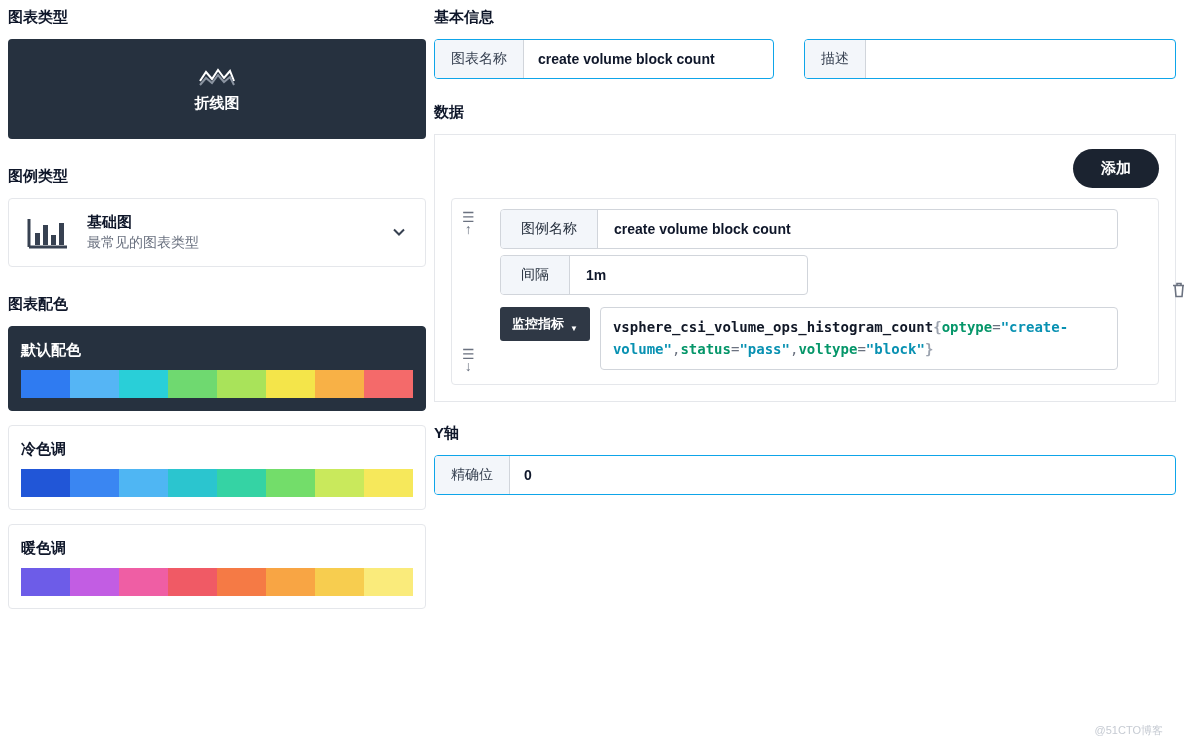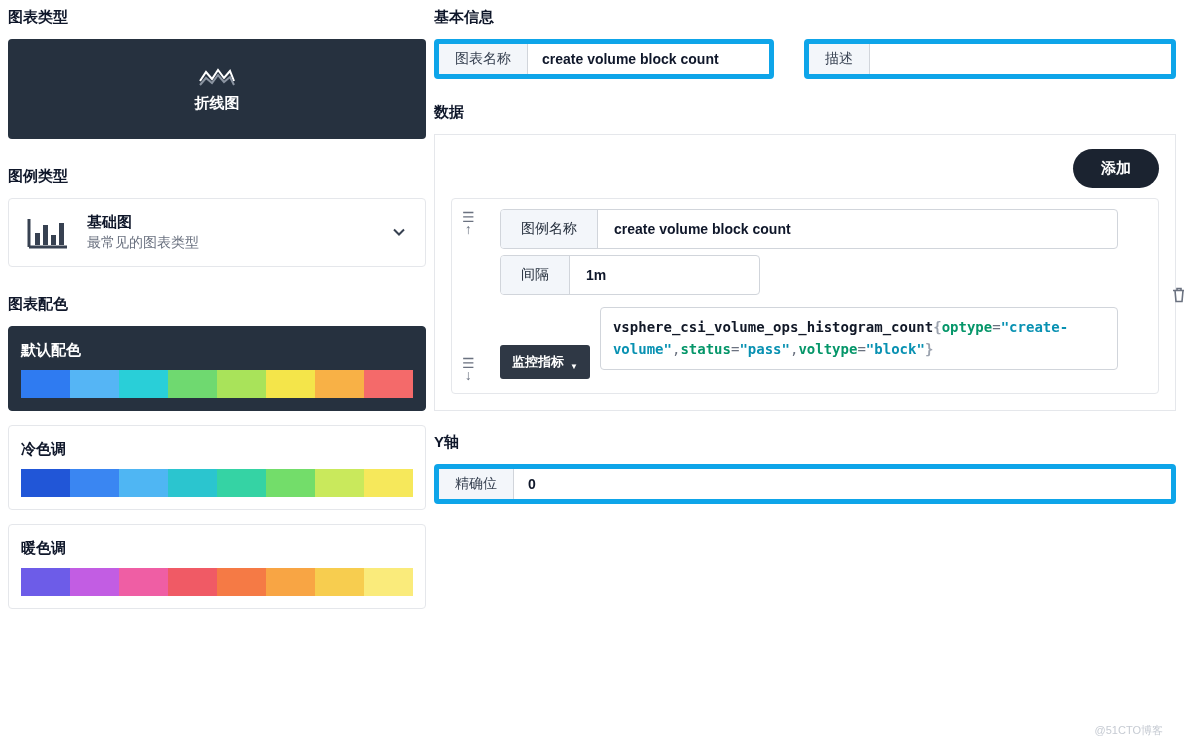--- a/index.html
+++ b/index.html
@@ -74,21 +74,21 @@
     margin-bottom: 10px;
     color:#0f172a;
   }
   .palette-card.active .palette-title { color: #fff; }
   .swatch-row { display: flex; height: 28px; }
   .swatch { flex: 1; }
 
   
   .form-row { display: flex; gap: 30px; margin-bottom: 24px;}
   .fld {
-    display:flex; align-items:stretch; border:5px solid #0ea5e9; border-radius:4px;
+    display:flex; align-items:stretch; border:1px solid #0ea5e9; border-radius:4px;
     overflow:hidden; height:40px;
   }
   .fld .lbl {
     background:#f3f6fa; color:#374151; padding:0 16px; display:flex; align-items:center;
     border-right:1px solid #d1d5db; font-size:14px; white-space:nowrap;
   }
   .fld .val {
     padding:0 14px; display:flex; align-items:center; font-weight:600; color:#0f172a;
     flex:1; min-width:0; overflow:hidden; white-space:nowrap; text-overflow:ellipsis;
   }
@@ -112,28 +112,27 @@
   }
   .series-ctrls-tl { position:absolute; top:10px; left:10px; color:#6b7280; display:flex; flex-direction:column; gap:2px; align-items:center;}
   .series-ctrls-bl { position:absolute; bottom:10px; left:10px; color:#6b7280; display:flex; flex-direction:column; gap:2px; align-items:center;}
   .trash { position:absolute; top:50%; right:-28px; transform:translateY(-50%); color:#6b7280;}
   .sub-fld {
     display:flex; border:1px solid #d1d5db; border-radius:4px; overflow:hidden; height:40px;
   }
   .sub-fld .lbl { background:#f3f6fa; padding:0 20px; display:flex; align-items:center; border-right:1px solid #d1d5db;}
   .sub-fld .val { padding:0 16px; display:flex; align-items:center; font-weight:700; color:#0f172a; flex:1;}
   .legend-name-fld { flex:1; margin-left:0; }
-  .interval-fld { width: 260px; margin-left:0; margin-top:6px; }
+  .interval-fld { width: 308px; margin-left:0; margin-top:6px; }
 
   .metric-row { margin-top:12px; display:flex; gap:10px; align-items:flex-start;}
   .metric-tag {
     background:#2f3845; color:#fff; font-weight:700; font-size:13px;
     padding:8px 12px; border-radius:3px; display:flex; align-items:flex-end; gap:6px;
     white-space:nowrap;
-    margin-top:38px;
   }
   .metric-tag .tri { font-size:8px;}
   .metric-box {
     flex:1; border:1px solid #d1d5db; border-radius:4px; padding:8px 12px;
     font-family: ui-monospace, SFMono-Regular, Menlo, Consolas, monospace;
     font-size:14px; line-height:1.6; color:#334155;
   }
   .metric-box .m-name{ font-weight:600; color:#111827;}
   .metric-box .brace{ color:#9ca3af; font-weight:600;}
   .metric-box .key{ color:#059669; font-weight:700;}

